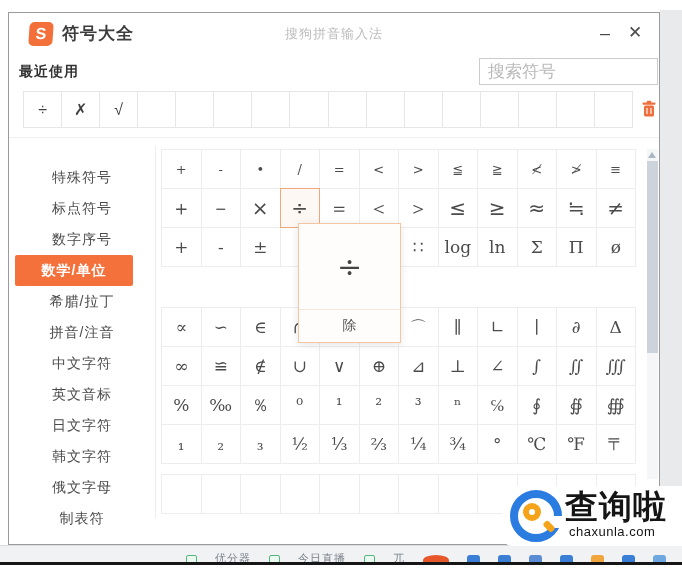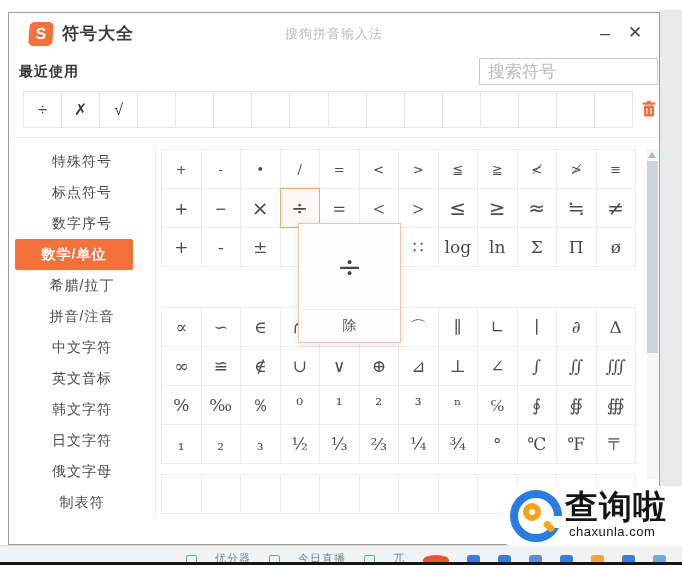--- a/index.html
+++ b/index.html
@@ -27,21 +27,21 @@
   #search-icon { width:22px; height:22px; flex:0 0 22px; }
 
   #recent-row { position:absolute; left:14px; top:78px; width:610px; height:37px; display:flex; }
   .recent-cell { flex:1; border:1px solid #e6e6e6; margin-left:-1px; display:flex; align-items:center; justify-content:center; font-size:16px; color:#3f3f3f; background:#fff; }
   .recent-cell:first-child { margin-left:0; }
   #trash-btn { position:absolute; left:630px; top:86px; width:20px; height:20px; }
 
   #section-divider { position:absolute; left:0; top:124px; width:100%; height:1px; background:#f0f0f0; }
 
   
-  #sidebar { position:absolute; left:0; top:133px; width:146px; }
+  #sidebar { position:absolute; left:0; top:149px; width:146px; }
   #sidebar-rule { position:absolute; left:146px; top:133px; width:1px; height:372px; background:#ededed; }
   .side-item { height:31px; line-height:31px; text-align:center; font-size:14px; color:#4a4a4a; letter-spacing:1px; cursor:default; }
   .side-item.sel { background:#f4713c; color:#fff; margin:0 22px 0 6px; border-radius:2px; font-weight:bold; }
 
   
   #grid { position:absolute; left:152px; top:136px; width:488px; }
   .gsec { margin-bottom:10px; }
   .gsec:first-child { margin-bottom:40px; }
   .grow { display:flex; height:40px; margin-top:-1px; }
   .grow:first-child { margin-top:0; }
@@ -135,22 +135,22 @@
 
     <div id="sidebar">
         <div class="side-item">特殊符号</div>
         <div class="side-item">标点符号</div>
         <div class="side-item">数字序号</div>
         <div class="side-item sel">数学/单位</div>
         <div class="side-item">希腊/拉丁</div>
         <div class="side-item">拼音/注音</div>
         <div class="side-item">中文字符</div>
         <div class="side-item">英文音标</div>
+        <div class="side-item">日文字符</div>
         <div class="side-item">韩文字符</div>
-        <div class="side-item">日文字符</div>
         <div class="side-item">俄文字母</div>
         <div class="side-item">制表符</div>
       </div>
     <div id="sidebar-rule"></div>
 
     <div id="grid">
         <div class="gsec">
           <div class="grow">
             <div class="gcell sm">+</div>
             <div class="gcell sm">-</div>

